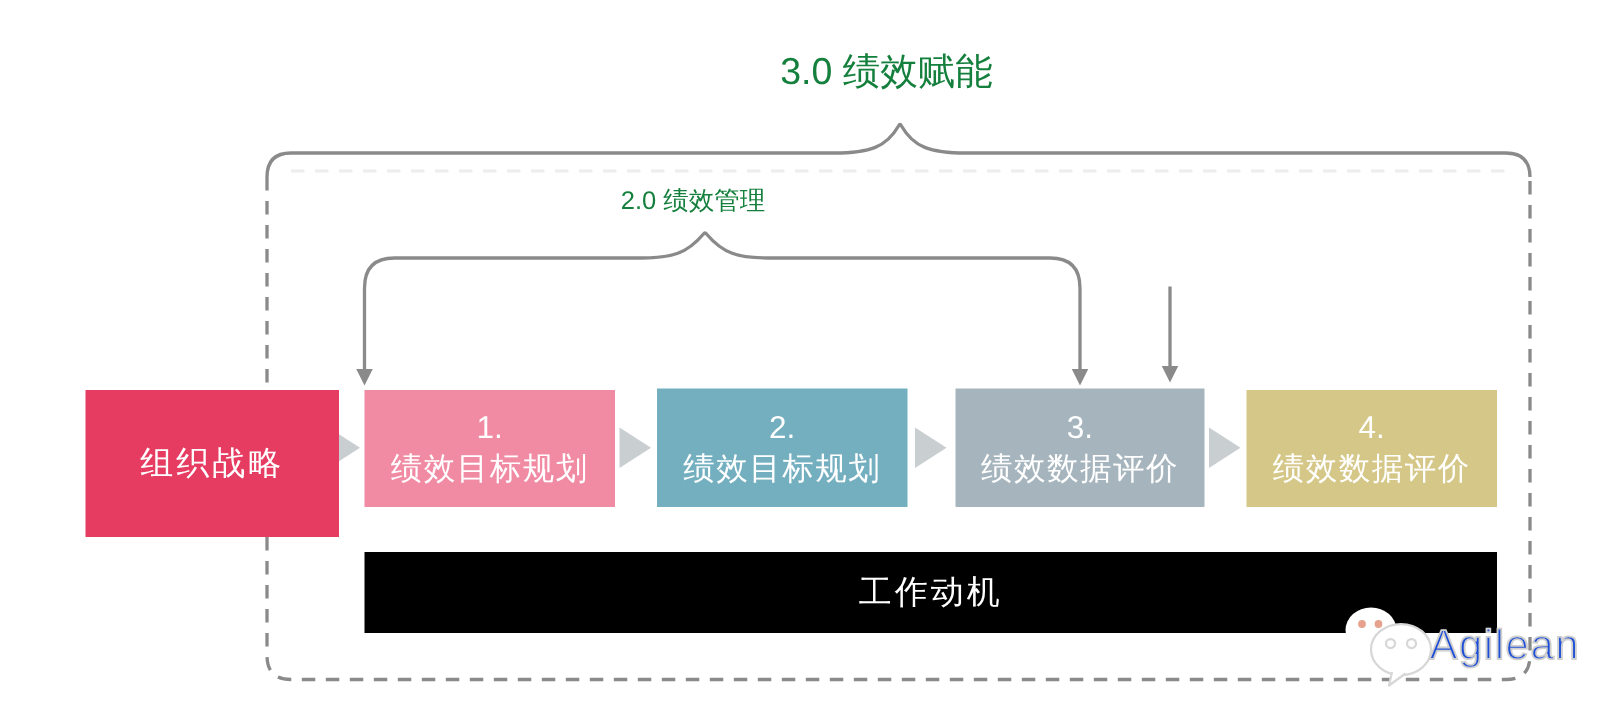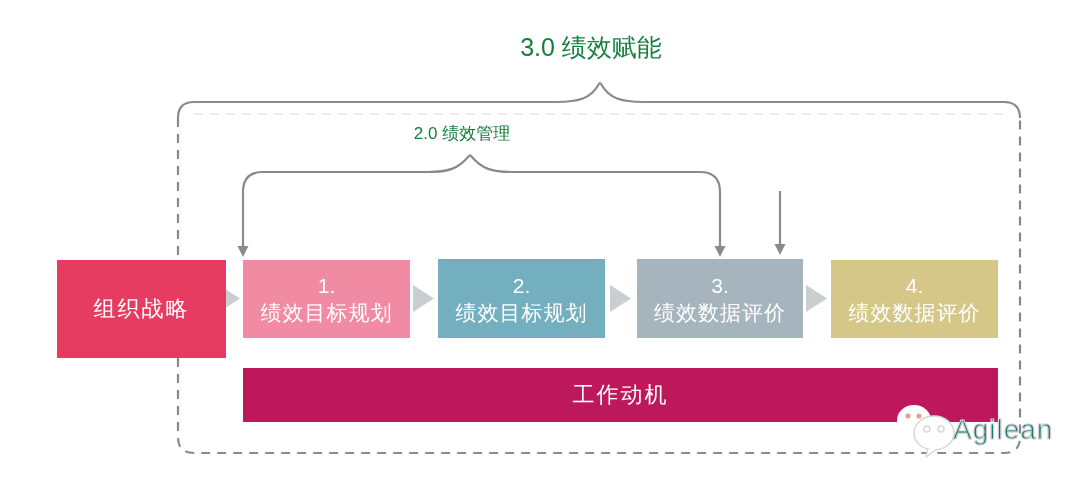--- a/index.html
+++ b/index.html
@@ -36,21 +36,21 @@
     position:absolute;left:243px;top:368px;width:755px;height:54px;
     display:flex;align-items:center;justify-content:center;
     color:#ffffff;font-size:22px;letter-spacing:2px;
   }
   .logo{
     position:absolute;left:893px;top:398px;width:170px;height:60px;
   }
   .logo-text{
     position:absolute;left:60px;top:16px;
     font-size:28px;letter-spacing:1px;
-    color:#0f766e;
+    color:#1d4ed8;
     -webkit-text-stroke:1.2px #cfcfcf;
     text-shadow:0 0 1px #d8d8d8;
   }
 </style>
 </head>
 <body>
 
 <div class="canvas">
 
   <svg class="lines-svg" viewBox="0 0 1080 481">
@@ -91,21 +91,21 @@
   </div>
   <div class="box stage3" style="background-color: rgb(166, 181, 189);">
     <span class="num">3.</span>
     <span class="lbl">绩效数据评价</span>
   </div>
   <div class="box stage4" style="background-color: rgb(213, 199, 135);">
     <span class="num">4.</span>
     <span class="lbl">绩效数据评价</span>
   </div>
 
-  <div class="motivation" style="background-color: #be185d;">
+  <div class="motivation" style="background-color: #000000;">
     <span>工作动机</span>
   </div>
 
   <div class="logo">
     <svg width="170" height="60" viewBox="893 398 170 60">
       <ellipse cx="914" cy="420" rx="17" ry="15" fill="#ffffff"></ellipse>
       <path d="M 904 432 L 899 440 L 910 435 Z" fill="#ffffff"></path>
       <circle cx="908" cy="416" r="2.6" fill="#e6a28d"></circle>
       <circle cx="919" cy="416" r="2.6" fill="#e6a28d"></circle>
       <ellipse cx="934" cy="433" rx="20" ry="17" fill="#ffffff" stroke="#d7d7d7" stroke-width="1.5"></ellipse>

